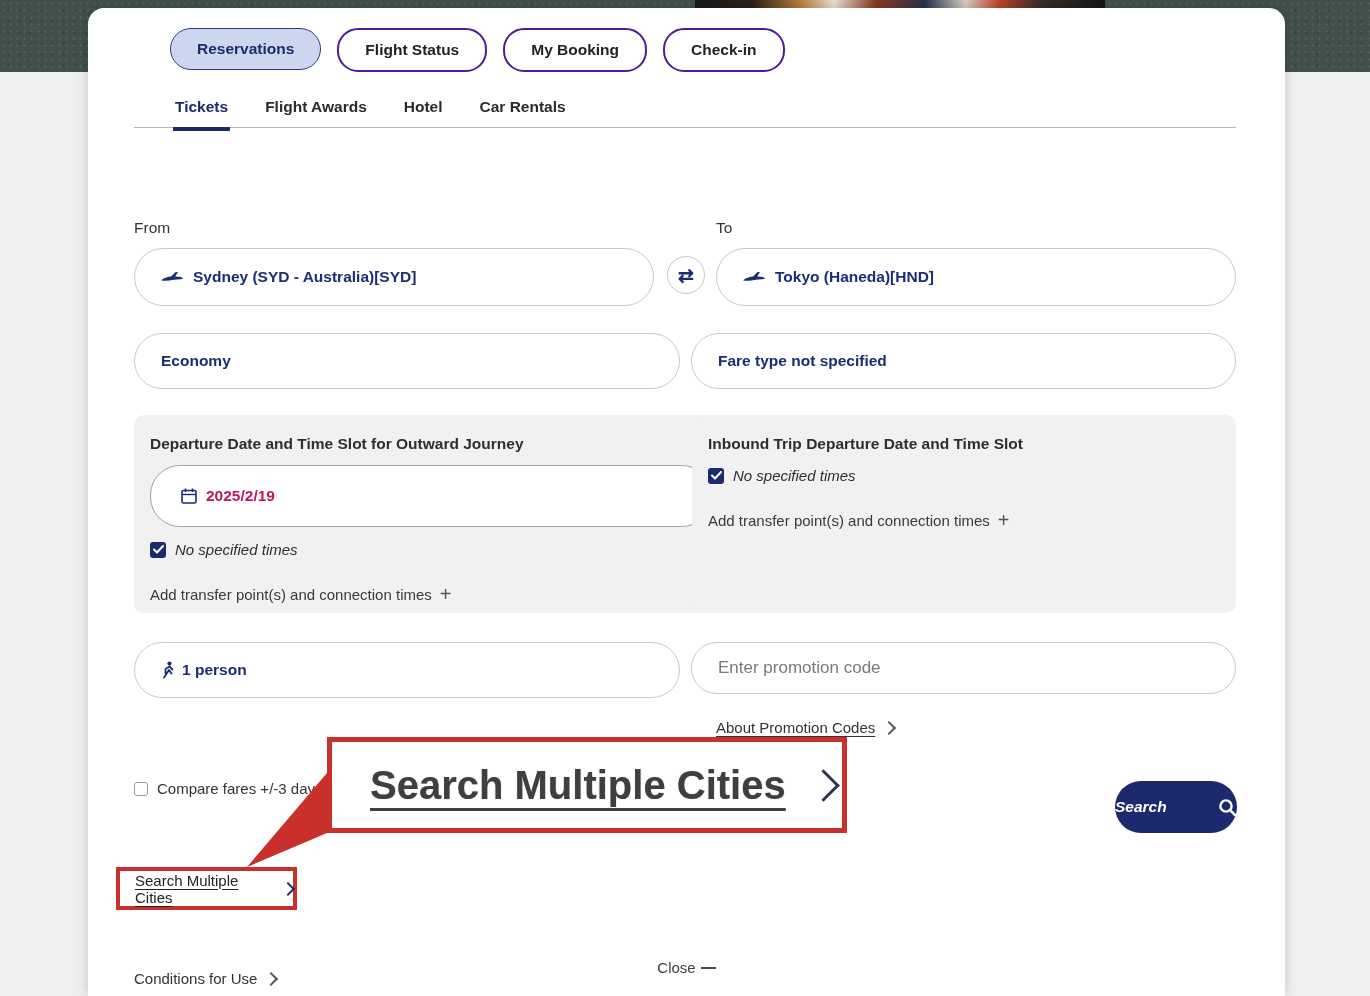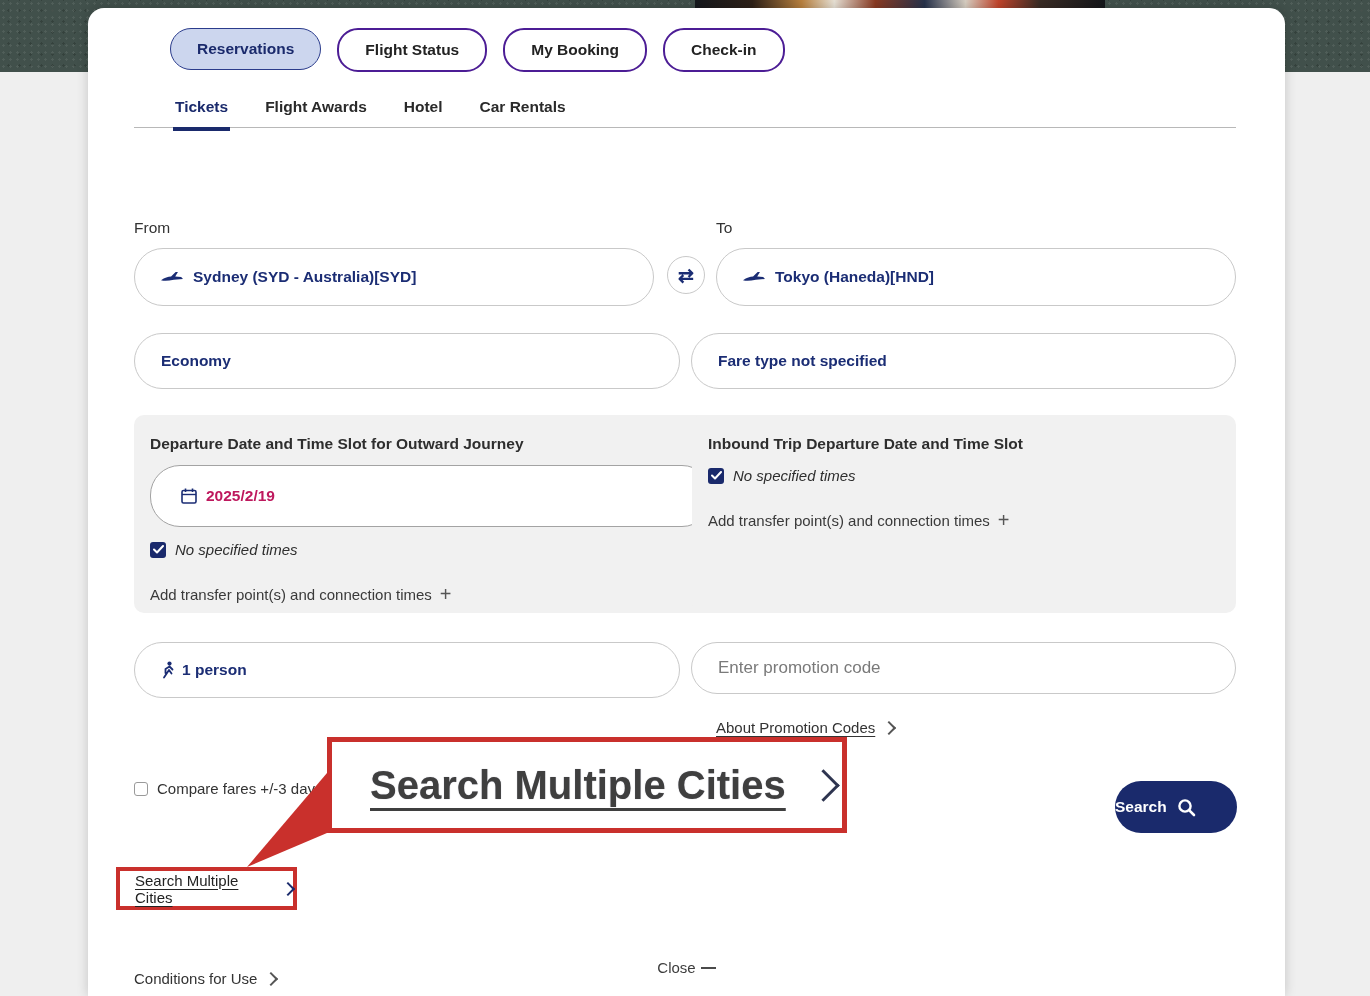--- a/index.html
+++ b/index.html
@@ -107,21 +107,21 @@
   .chev.big{width:20px;height:20px;border-width:3.5px;border-color:#2e3550;}
   .small-red-box{
     left:28px;top:859px;width:181px;height:43px;box-sizing:border-box;
     border:4px solid #c9302c;background:#fff;display:flex;align-items:center;
     padding-left:15px;gap:8px;z-index:5;cursor:pointer;
   }
   .callout-arrow{left:159px;top:765px;z-index:4;}
   
   .search-btn{
     left:1027px;top:773px;width:122px;height:52px;border-radius:26px;background:#1a2a6c;
-    display:flex;align-items:center;justify-content:flex-start;gap:10px;cursor:pointer;
+    display:flex;align-items:center;justify-content:space-between;gap:10px;cursor:pointer;font-style:italic;
   }
   .search-btn span{color:#fff;font-size:15.5px;font-weight:700;}
   
   .close-row{left:0;top:951px;width:100%;display:flex;align-items:center;justify-content:center;gap:5px;cursor:pointer;}
   .minus-bar{width:15px;height:2px;background:#4a4a4a;}
   .icon-svg{display:block;flex:0 0 auto;}
 </style>
 </head>
 <body>
 

